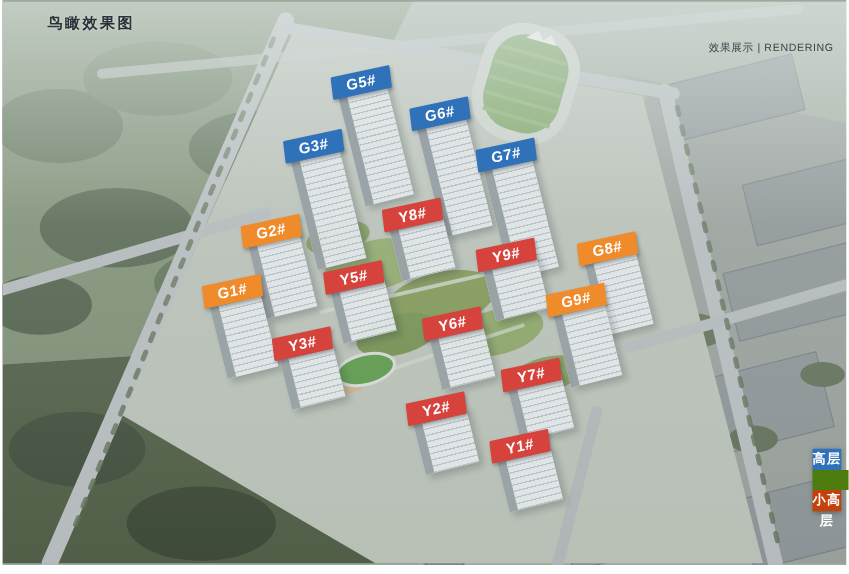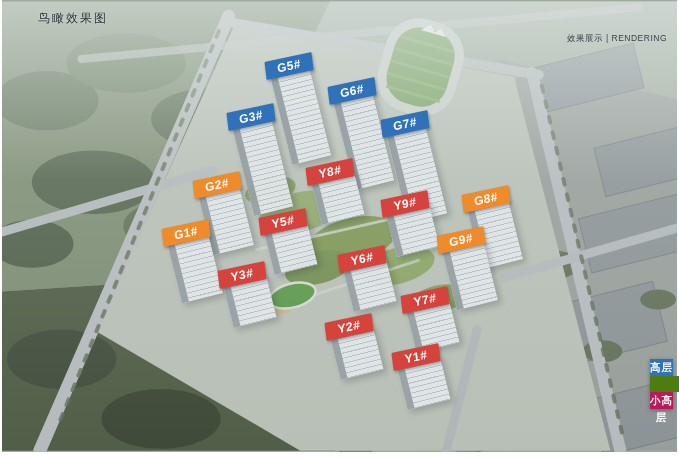--- a/index.html
+++ b/index.html
@@ -13,21 +13,21 @@
          background-color:#e1e6e8;border-left:7px solid #99a2a6;opacity:.96;
          background-image:repeating-linear-gradient(180deg,rgba(128,139,146,.38) 0 1px,transparent 1px 5px);
          box-shadow:3px 4px 6px rgba(40,50,55,.25);}
   .tower.high{width:33px;height:94px;}
   .tower.mid{width:35px;height:64px;}
   .tower.small{width:37px;height:46px;}
   .tag{position:absolute;width:48px;height:18px;line-height:18px;text-align:center;
        color:#ffffff;font-size:12px;font-weight:bold;letter-spacing:.5px;
        transform:rotate(-12deg) skewX(-5deg);border-radius:1px;
        box-shadow:1px 2px 3px rgba(30,40,45,.35);}
-  .map-title{position:absolute;left:38px;top:10px;z-index:40;font-size:12px;font-weight:normal;
+  .map-title{position:absolute;left:38px;top:10px;z-index:40;font-size:12px;font-weight:bold;
        color:#2a3338;letter-spacing:2px;text-shadow:0 0 2px rgba(255,255,255,.5);}
   .watermark{position:absolute;right:12px;top:5px;z-index:40;font-size:8.5px;
        color:#39434a;letter-spacing:.5px;margin-top:28px;}
   .legend{position:absolute;right:6px;top:359px;z-index:40;width:23px;
        box-shadow:0 1px 4px rgba(20,25,30,.4);}
   .legend-row{height:16.6px;line-height:16.6px;text-align:center;color:#ffffff;
        font-size:10.5px;font-weight:bold;letter-spacing:1px;}
 </style>
 </head>
 <body>
@@ -170,15 +170,15 @@
         <div class="tag" style="background: rgb(214, 67, 61); left: 323px; top: 318px;">Y2#</div>
         <div class="tag" style="background: rgb(214, 67, 61); left: 390px; top: 348px;">Y1#</div>
       </div>
   </div>
 
   <div class="map-title">鸟瞰效果图</div>
   <div class="watermark">效果展示 | RENDERING</div>
   <div class="legend">
       <div class="legend-row" style="background: rgb(47, 114, 186);">高层</div>
       <div class="legend-row" style="background: #4d7c0f; padding-left: 44px;">中高层</div>
-      <div class="legend-row" style="background: #be185d;">小高层</div>
+      <div class="legend-row" style="background: #c2410c;">小高层</div>
     </div>
 </div>
 
 </body></html>

